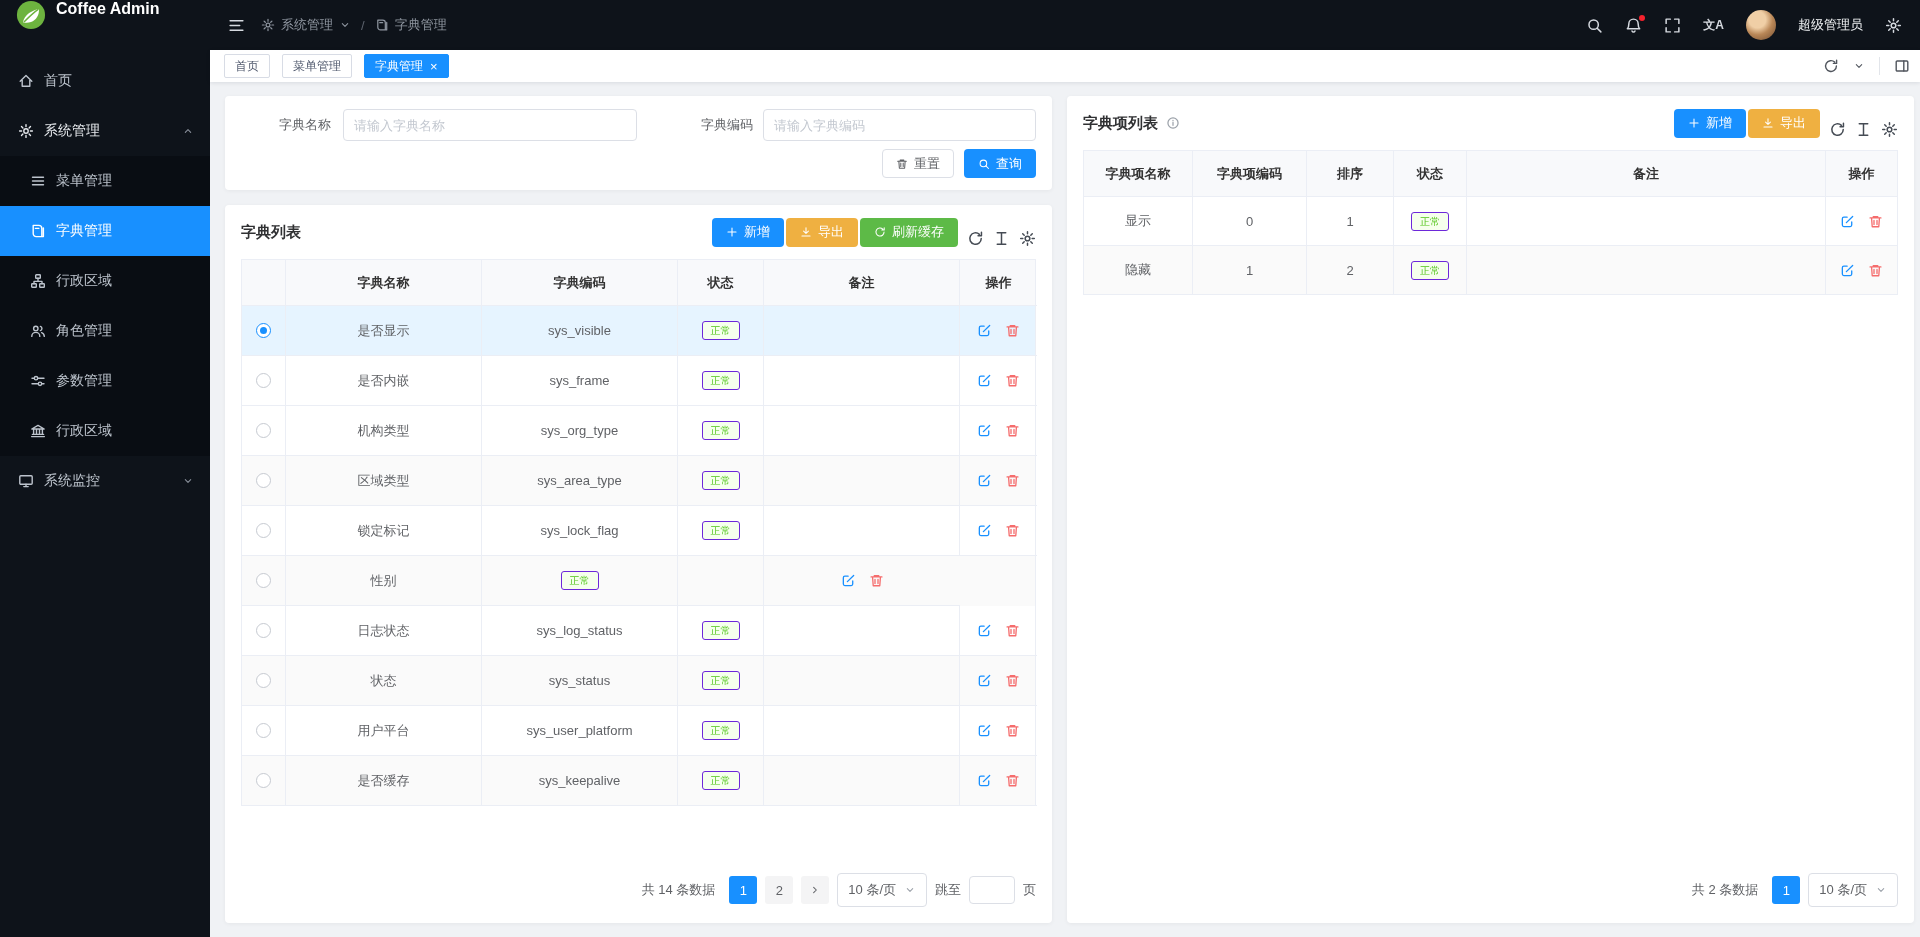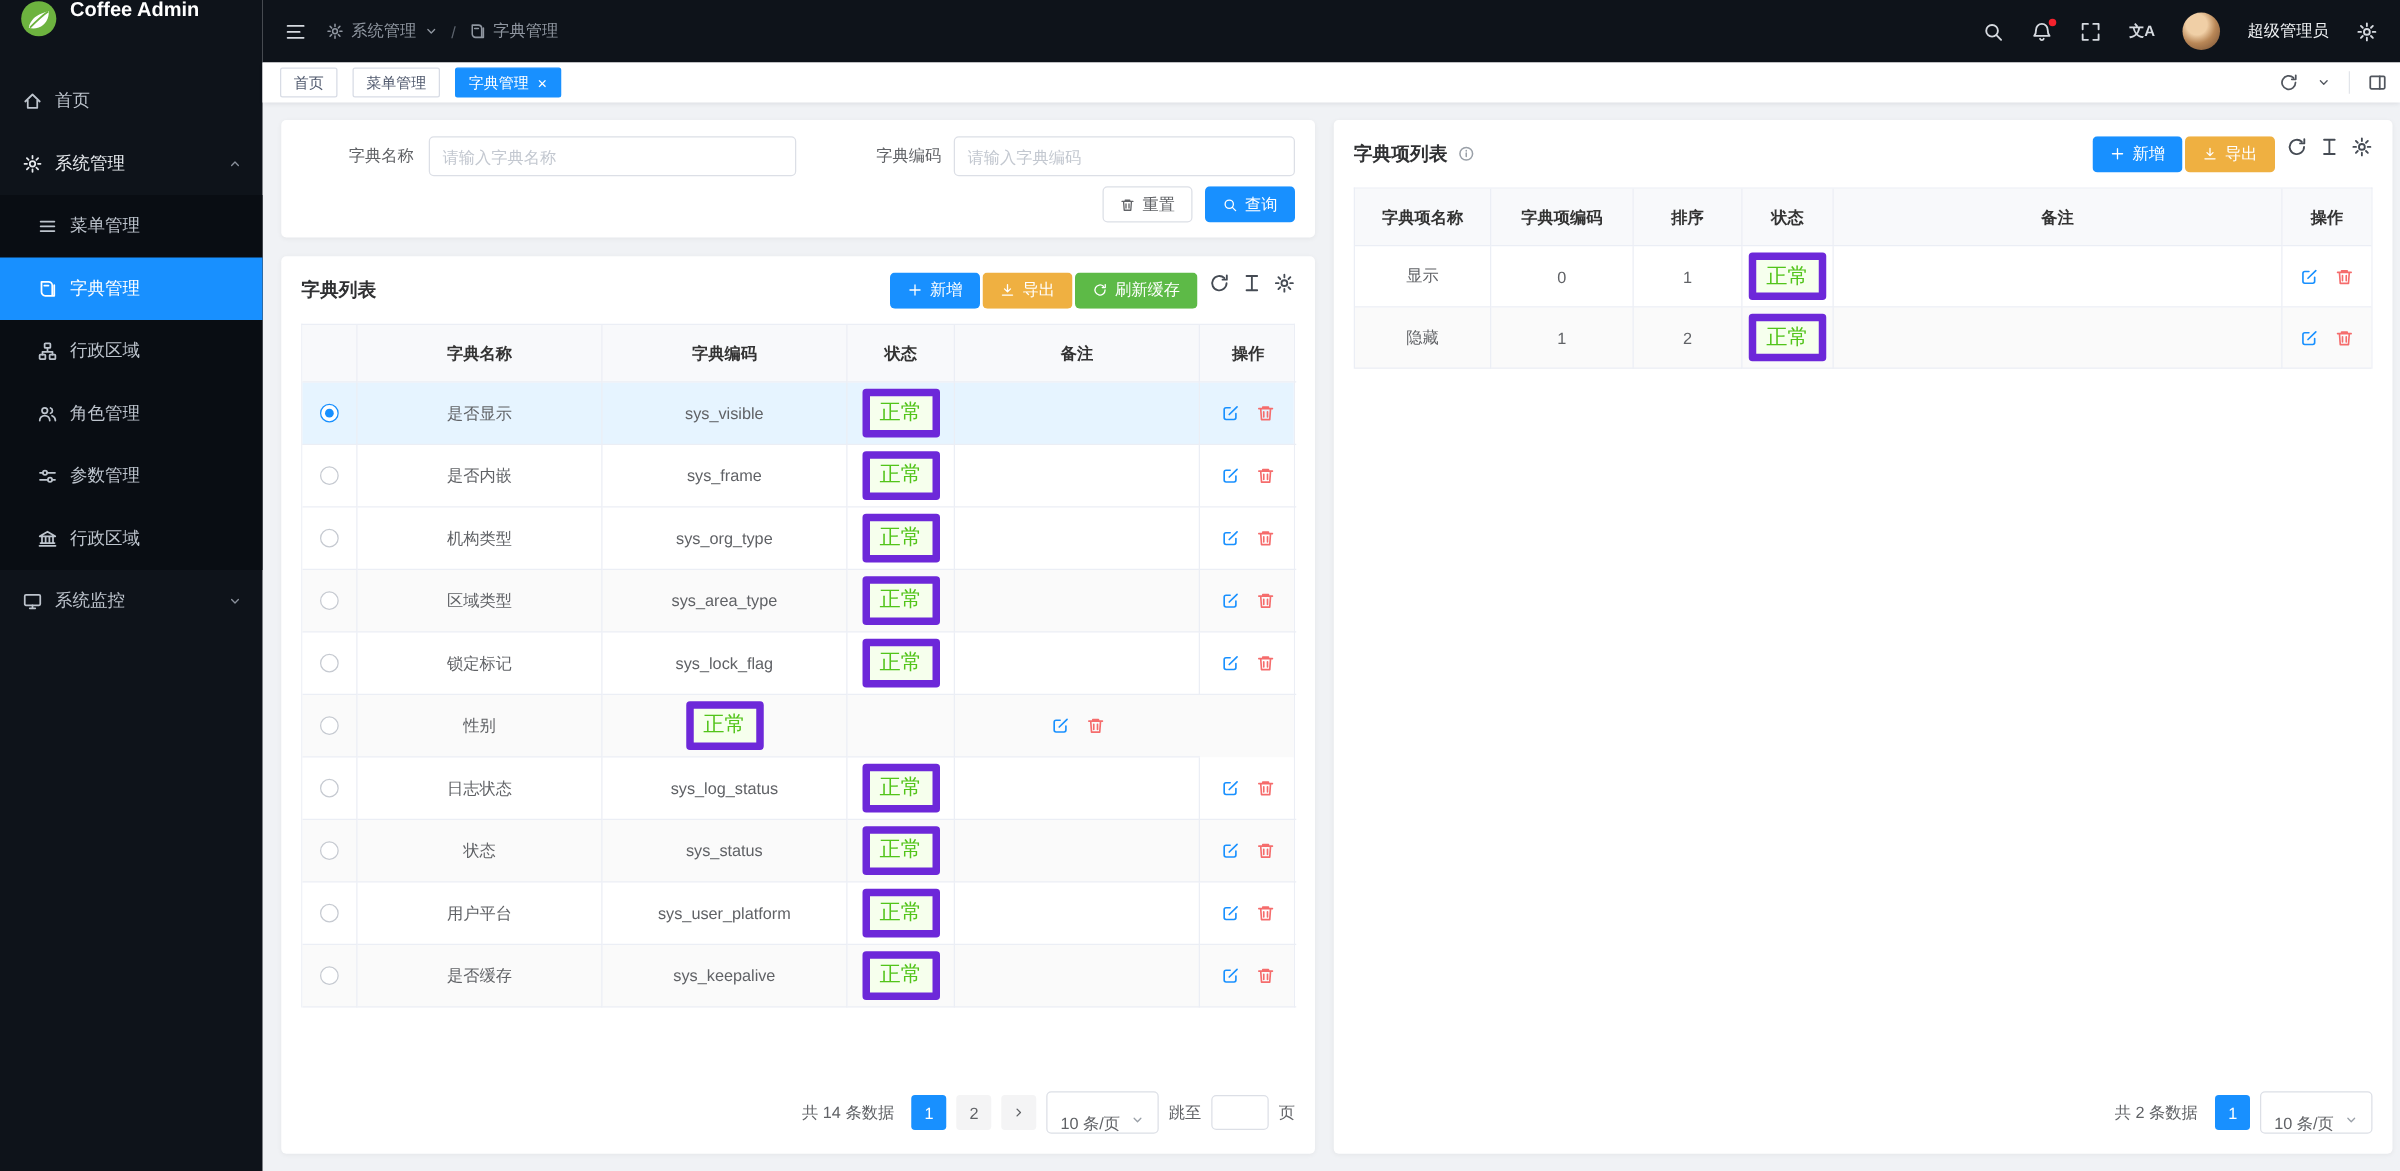--- a/index.html
+++ b/index.html
@@ -59,50 +59,50 @@
   .btn{display:inline-flex;align-items:center;gap:6px;height:29px;padding:0 13px;border-radius:4px;border:1px solid transparent;font-size:13px;cursor:pointer;background:#fff;font-family:inherit;white-space:nowrap}
   .btn.plain{border-color:#dcdfe6;color:#606266}
   .btn.primary{background:var(--accent,#1890ff);color:#fff}
   .btn.warning{background:var(--warning,#efb041);color:#fff}
   .btn.success{background:var(--green,#5dba47);color:#fff}
   
   .list-card,.right-card{flex:1;display:flex;flex-direction:column;padding:0 16px;min-height:0}
   .card-head{height:54px;display:flex;align-items:center;gap:8px;flex-shrink:0}
   .card-title{font-size:15px;color:#303133;font-weight:600;white-space:nowrap}
   .info-ic{color:#9aa0a8;cursor:pointer}
-  .head-actions{margin-left:auto;display:flex;align-items:flex-start;gap:2px}
+  .head-actions{margin-left:auto;display:flex;align-items:flex-end;gap:2px}
   .tool{width:17px;height:17px;color:#454b54;cursor:pointer;margin-left:7px}
   
   .table{border:1px solid #ebeef5;border-bottom:none;font-size:13px;flex-shrink:0}
   .t-head,.t-row{display:grid;align-items:stretch}
   .dict-table .t-head,.dict-table .t-row{grid-template-columns:44px 196px 196px 86px 196px 77px}
   .item-table .t-head,.item-table .t-row{grid-template-columns:109px 114px 87px 73px 359px 71px}
   .t-head{background:#f8f9fb;height:46px;font-weight:600;color:#333}
   .t-row{height:50px;background:#fff;color:#606266;cursor:default}
   .item-table .t-row{height:49px}
   .th,.td{display:flex;align-items:center;justify-content:center;border-right:1px solid #ebeef5;border-bottom:1px solid #ebeef5;overflow:hidden}
   .th:last-child,.td:last-child{border-right:none}
   .dict-table .t-row:nth-child(2n+4){background:#fafafa}
   .item-table .t-row:nth-child(2n){background:#fafafa}
   .dict-table .t-row.selected{background:#e6f4ff}
   .radio{width:15px;height:15px;border-radius:50%;border:1px solid #c6cad1;background:#fff;display:inline-block;position:relative;cursor:pointer}
   .radio.checked{border-color:var(--accent,#1890ff)}
   .radio.checked::after{content:"";position:absolute;inset:3px;border-radius:50%;background:var(--accent,#1890ff)}
-  .badge{font-size:17px;color:var(--badge,#52c41a);background:#f6ffed;border:6px solid #6d28d9;border-radius:3px;padding:2px 8px;line-height:1.3;white-space:nowrap}
+  .badge{font-size:10px;color:var(--badge,#52c41a);background:#f6ffed;border:1px solid #6d28d9;border-radius:3px;padding:2px 8px;line-height:1.3;white-space:nowrap}
   .c-act{gap:13px}
   .act{display:inline-flex;cursor:pointer}
   .act .ic{width:15px;height:15px}
   .act.edit{color:var(--accent,#1890ff)}
   .act.del{color:var(--danger,#f56c6c)}
   
   .pager{margin-top:auto;display:flex;align-items:center;justify-content:flex-end;gap:8px;padding:14px 0 16px;font-size:13px;color:#606266;flex-shrink:0}
   .pg-total{margin-right:6px;white-space:nowrap}
   .pg-btn{min-width:28px;height:28px;border-radius:3px;background:#f4f4f5;color:#606266;display:inline-flex;align-items:center;justify-content:center;cursor:pointer;padding:0 6px}
   .pg-btn.active{background:var(--accent,#1890ff);color:#fff}
-  .pg-size{height:28px;border:1px solid #dcdfe6;border-radius:4px;display:inline-flex;gap:8px;padding:16px 10px;background:#fff;cursor:pointer;color:#606266;white-space:nowrap}
+  .pg-size{height:28px;border:1px solid #dcdfe6;border-radius:4px;display:inline-flex;align-items:center;gap:8px;padding:16px 10px;background:#fff;cursor:pointer;color:#606266;white-space:nowrap}
   .pg-size .ic{color:#9aa0a8}
   .pg-jump,.pg-unit{white-space:nowrap}
   .pg-input{width:46px;height:28px;border:1px solid #dcdfe6;border-radius:4px;outline:none;padding:0 6px;font-size:13px;font-family:inherit}
 </style>
 </head>
 <body>
 
 <svg style="position:absolute;width:0;height:0;overflow:hidden" aria-hidden="true">
   <symbol id="i-ham" viewBox="0 0 16 16">
       <path d="M2 3.5h12M2 8h9M2 12.5h12"></path>

